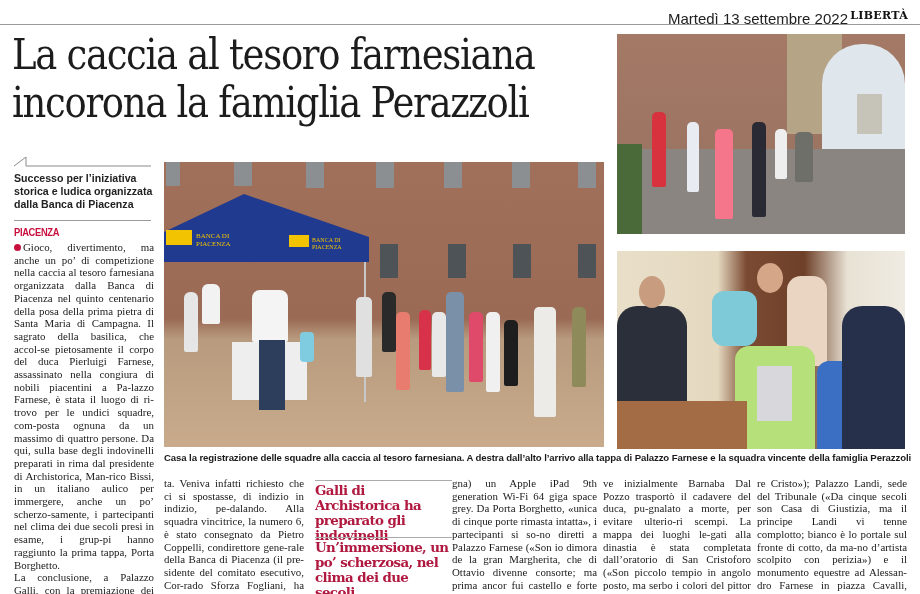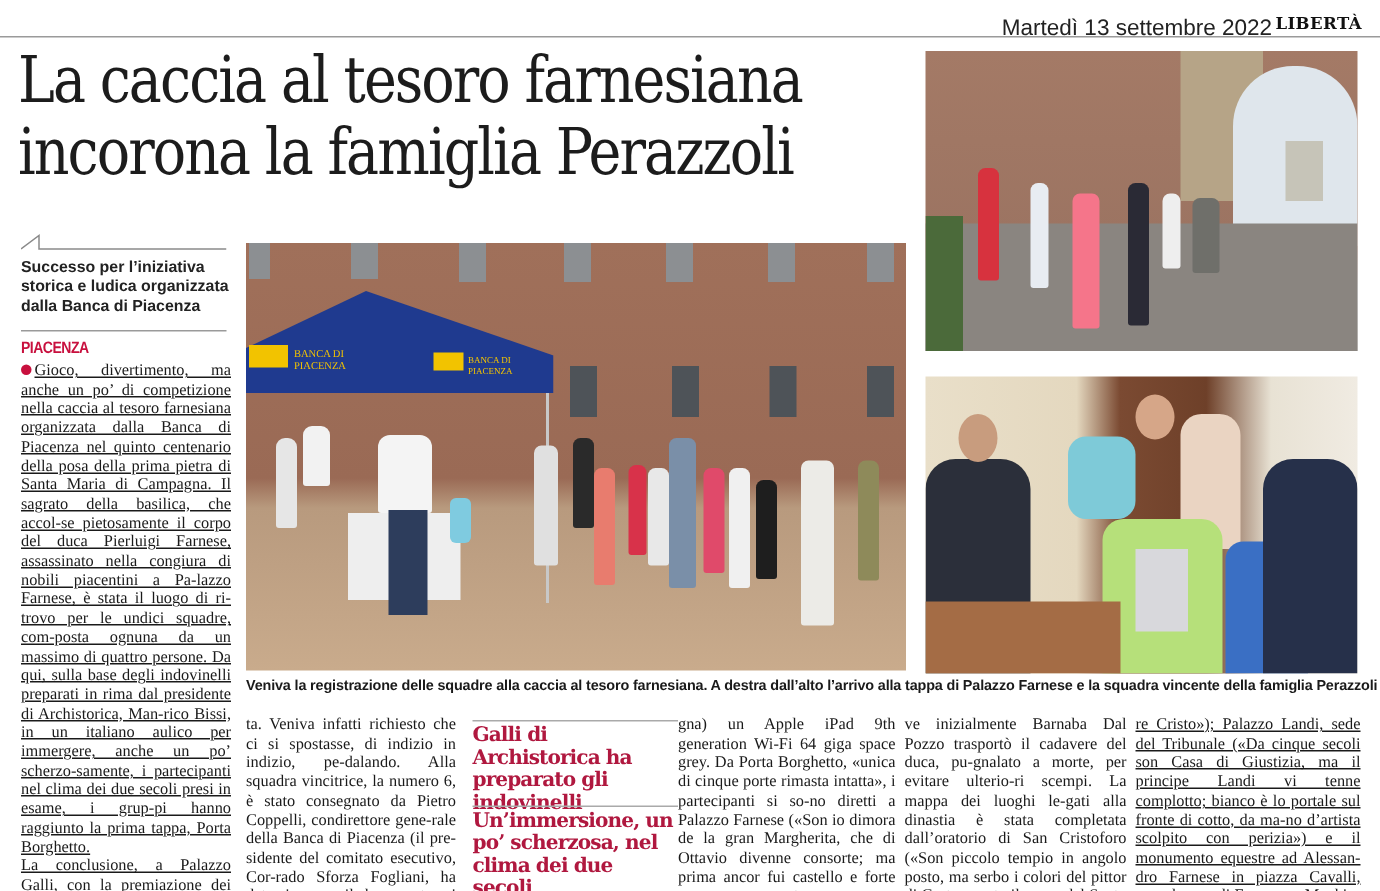--- a/index.html
+++ b/index.html
@@ -11,21 +11,21 @@
   .masthead .paper { position: absolute; right: 12px; top: 9px; font-family: "DejaVu Serif", serif; font-weight: bold; font-size: 11px; color: #111; letter-spacing: 0.3px; margin-left: 36px; }
 
   .headline { position: absolute; left: 12px; top: 30px; width: 600px; font-family: "DejaVu Serif", serif; font-size: 43px; line-height: 48px; color: #1c1c1c; letter-spacing: -1.5px; font-weight: normal; transform: scaleX(0.86); transform-origin: left top; width: 700px; }
 
   .sub-rule { position: absolute; left: 14px; top: 155px; width: 137px; height: 12px; }
   .subheading { position: absolute; left: 14px; top: 172px; width: 145px; font-family: "Liberation Sans", sans-serif; font-weight: bold; font-size: 10.6px; line-height: 13px; color: #222; }
   .section-rule { position: absolute; left: 14px; top: 220px; width: 137px; border-top: 1px solid #9a9a9a; }
   .dateline { position: absolute; left: 14px; top: 226px; font-family: "Liberation Sans", sans-serif; font-weight: bold; font-size: 11px; color: #c8103e; letter-spacing: -0.4px; transform: scaleX(0.85); transform-origin: left top; }
 
   .col { position: absolute; font-family: "Liberation Serif", serif; font-size: 10.9px; line-height: 12.7px; color: #1a1a1a; text-align: justify; hyphens: manual; }
-  .col p { text-indent: 0; text-decoration: underline; }
+  .col p { text-indent: 0; }
   .col1 { left: 14px; top: 241px; width: 140px; }
   .col2 { left: 164px; top: 477px; width: 140px; }
   .col4 { left: 452px; top: 477px; width: 145px; }
   .col5 { left: 603px; top: 477px; width: 148px; }
   .col6 { left: 757px; top: 477px; width: 150px; }
   .bullet { display: inline-block; width: 7px; height: 7px; border-radius: 50%; background: #c8103e; margin-right: 2px; vertical-align: 0px; }
 
   .photo { position: absolute; overflow: hidden; }
   .photo-main { left: 164px; top: 162px; width: 440px; height: 285px; background: linear-gradient(180deg, #a0705a 0%, #9a6a55 55%, #b89a7e 62%, #c9ab8c 100%); }
   .photo-top-right { left: 617px; top: 34px; width: 288px; height: 200px; background: linear-gradient(180deg, #a47a66 0%, #9c7462 60%, #8b8b8b 80%, #7e7a74 100%); }
@@ -131,21 +131,21 @@
   <div class="shape" style="left:95px;top:40px;width:45px;height:55px;background:#7ecad8;border-radius:12px;"></div>
   <div class="shape" style="left:140px;top:12px;width:26px;height:30px;background:#d6a688;border-radius:50%;"></div>
   <div class="shape" style="left:170px;top:25px;width:40px;height:90px;background:#ead4c2;border-radius:14px 14px 0 0;"></div>
   <div class="shape" style="left:118px;top:95px;width:80px;height:103px;background:#b6e07a;border-radius:14px 14px 0 0;"></div>
   <div class="shape" style="left:140px;top:115px;width:35px;height:55px;background:#d8d8dc;"></div>
   <div class="shape" style="left:200px;top:110px;width:55px;height:88px;background:#3a6fc4;border-radius:12px 12px 0 0;"></div>
   <div class="shape" style="left:225px;top:55px;width:63px;height:143px;background:#26304a;border-radius:20px 20px 0 0;"></div>
   <div class="shape" style="left:0;top:150px;width:130px;height:48px;background:#a46c45;"></div>
 </div>
 
-<div class="caption">Veniva la registrazione delle squadre alla caccia al tesoro farnesiana. A destra dall’alto l’arrivo alla tappa di Palazzo Farnese e la squadra vincente della famiglia Perazzoli</div>
+<div class="caption">Casa la registrazione delle squadre alla caccia al tesoro farnesiana. A destra dall’alto l’arrivo alla tappa di Palazzo Farnese e la squadra vincente della famiglia Perazzoli</div>
 
 <div class="col col2">ta. Veniva infatti richiesto che ci si spostasse, di indizio in indizio, pe-dalando. Alla squadra vincitrice, la numero 6, è stato consegnato da Pietro Coppelli, condirettore gene-rale della Banca di Piacenza (il pre-sidente del comitato esecutivo, Cor-rado Sforza Fogliani, ha dato inve-ce il benvenuto ai concorrenti dal sagrato di Santa Maria di Campa-</div>
 
 <div class="pull-rule" style="top:480px;"></div>
 <div class="pull pull1">Galli di Archistorica ha preparato gli indovinelli</div>
 <div class="pull-rule" style="top:537px;"></div>
 <div class="pull pull2">Un’immersione, un po’ scherzosa, nel clima dei due secoli</div>
 
 <div class="col col4">gna) un Apple iPad 9th generation Wi-Fi 64 giga space grey. Da Porta Borghetto, «unica di cinque porte rimasta intatta», i partecipanti si so-no diretti a Palazzo Farnese («Son io dimora de la gran Margherita, che di Ottavio divenne consorte; ma prima ancor fui castello e forte con mura, porte e sagoma turrita»), quindi alla chiesa di San Fermo, do-</div>
 <div class="col col5">ve inizialmente Barnaba Dal Pozzo trasportò il cadavere del duca, pu-gnalato a morte, per evitare ulterio-ri scempi. La mappa dei luoghi le-gati alla dinastia è stata completata dall’oratorio di San Cristoforo («Son piccolo tempio in angolo posto, ma serbo i colori del pittor di Corte; por-to il nome del Santo di schiena for-te che su di sé portò Nostro Signo-</div>

